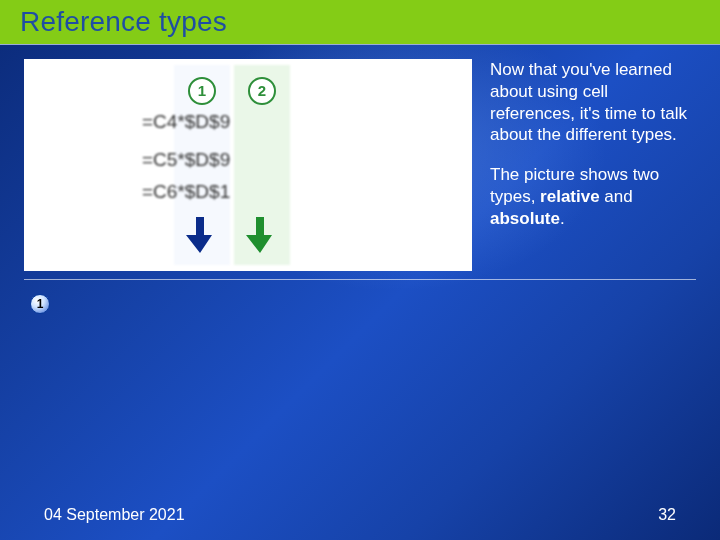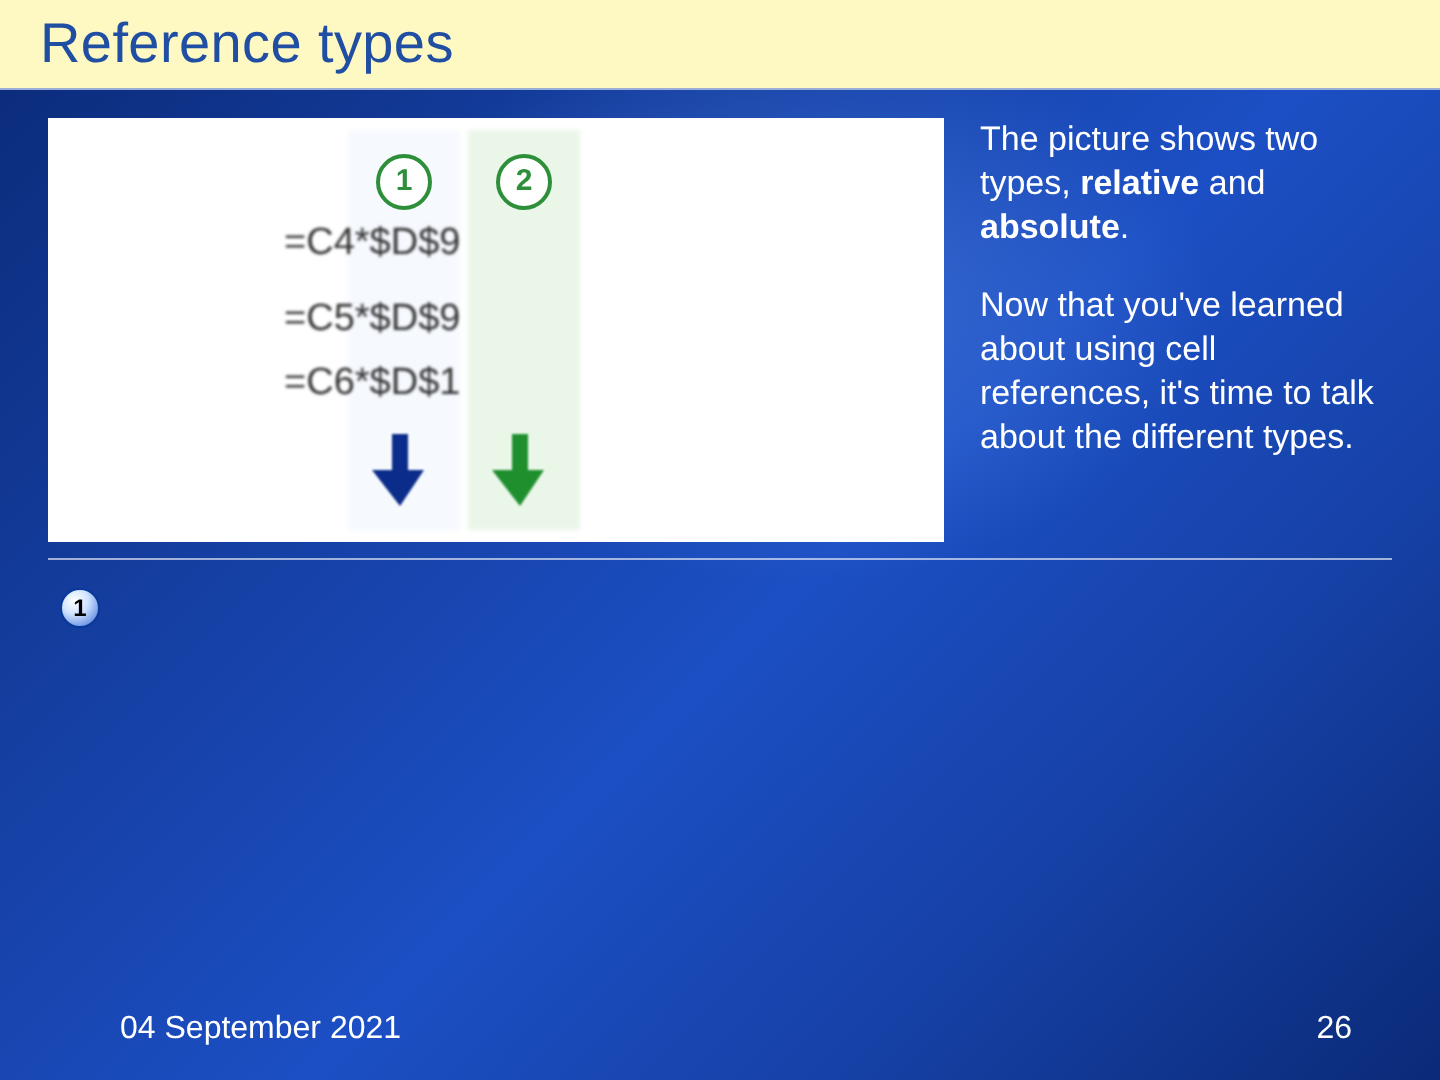--- a/index.html
+++ b/index.html
@@ -7,21 +7,21 @@
     width:720px;height:540px;
     font-family:Arial,Helvetica,sans-serif;
     background:
       radial-gradient(ellipse 300px 200px at 55% 28%, rgba(120,170,255,0.35), transparent 70%),
       linear-gradient(135deg,#0b2a78 0%,#1642a8 35%,#1c4fc4 55%,#1642a8 75%,#0b2a78 100%);
     color:#fff;
     position:relative;
     box-sizing:border-box;
   }
   .title-wrap{
-    background:#fef9c3;
+    background:#84cc16;
     padding:6px 0 6px 20px;
     border-bottom:1px solid #9aaed8;
   }
   .title{
     color:#1f4ea3;
     font-size:28px;
     letter-spacing:.2px;
   }
   .upper{
     display:flex;
@@ -87,21 +87,21 @@
     background:radial-gradient(circle at 35% 30%,#fff,#cfe3ff 40%,#3a6bd6 100%);
     border:1px solid #083a9a;
     color:#000;font-size:12px;font-weight:bold;text-align:center;line-height:18px;
     margin-top:2px;
   }
   .b-txt{max-width:520px}
   .u{text-decoration:underline}
   .footer{
     position:absolute;left:0;right:0;bottom:16px;
     display:flex;justify-content:space-between;
-    padding:0 44px 0 60px;
+    padding:0 44px 0 44px;
     font-size:16px;
   }
 </style>
 </head>
 <body>
 
 <div class="title-wrap">
   <div class="title">Reference types</div>
 </div>
 
@@ -119,31 +119,31 @@
           <path d="M10 0h8v18h8L14 36 0 18h10z" fill="#0b2c8a"></path>
         </svg>
     </div>
     <div class="arrow a2">
       <svg viewBox="0 0 28 36">
           <path d="M10 0h8v18h8L14 36 0 18h10z" fill="#1f8f2e"></path>
         </svg>
     </div>
   </div>
   <div class="side-text">
+    <p>Now that you've learned about using cell references, it's time to talk about the different types.</p>
     <p>
       <span>The picture shows two types, </span><b>relative</b><span> and </span><b>absolute</b><span>.</span>
     </p>
-    <p>Now that you've learned about using cell references, it's time to talk about the different types.</p>
   </div>
 </div>
 
 <div class="divider"></div>
 
 <div class="bullets">
   <div class="b-row">
     <div class="b-num">1</div>
   </div>
 </div>
 
 <div class="footer">
   <div>04 September 2021</div>
-  <div>26</div>
+  <div>32</div>
 </div>
 
 </body></html>

